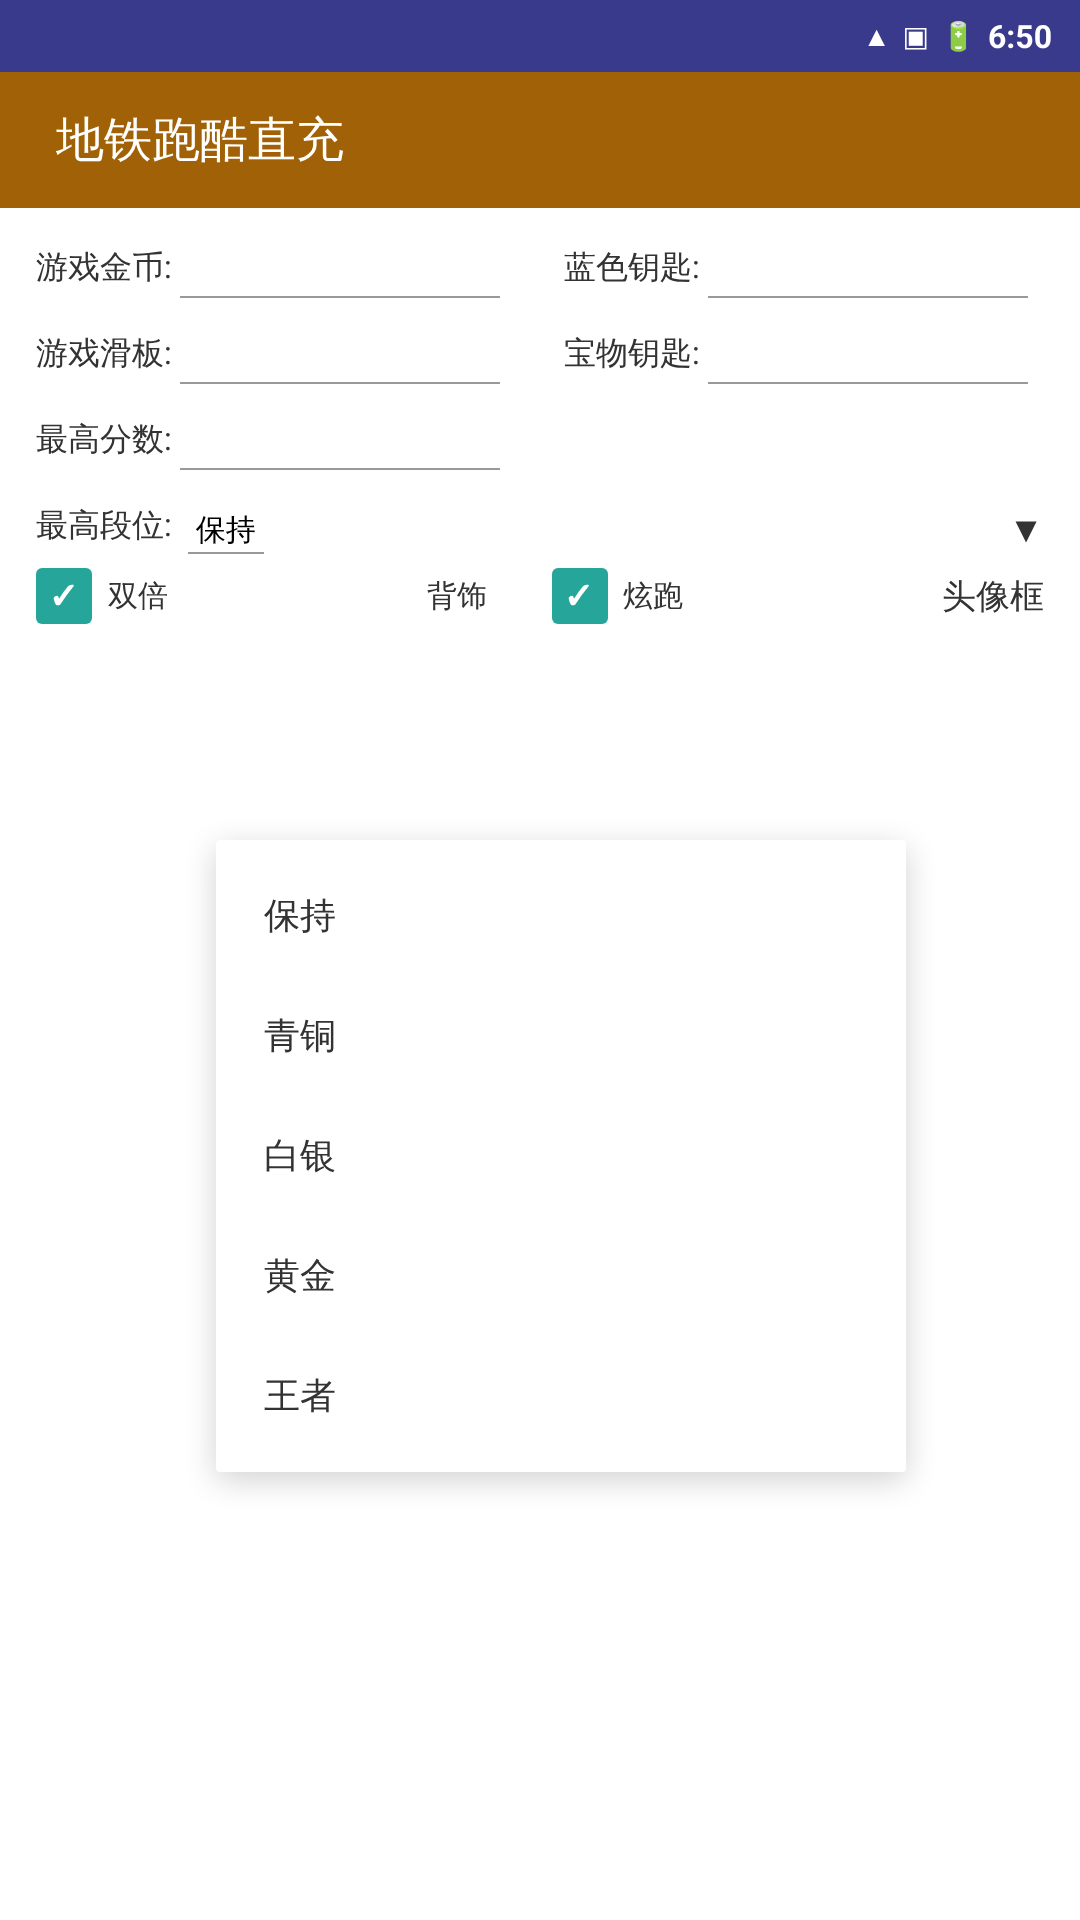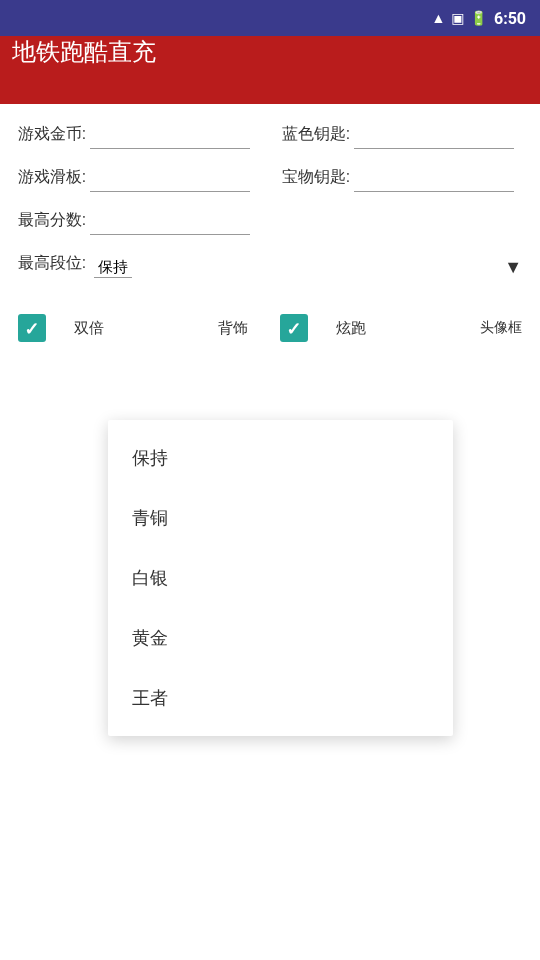--- a/index.html
+++ b/index.html
@@ -28,25 +28,25 @@
       gap: 6px;
     }
     .status-time {
       color: white;
       font-size: 16px;
       font-weight: bold;
     }
 
     
     .app-bar {
-      background: #b91c1c;
+      background: #a16207;
       height: 68px;
       display: flex;
-      align-items: flex-start;
-      padding: 0 12px;
+      align-items: center;
+      padding: 0 28px;
     }
     .app-bar-title {
       color: white;
       font-size: 24px;
       font-weight: 500;
     }
 
     
     .main-content {
       padding: 20px 18px;
@@ -104,23 +104,23 @@
     .form-grid {
       display: grid;
       grid-template-columns: 1fr 1fr;
       gap: 14px 24px;
       margin-bottom: 18px;
     }
 
     
     .dropdown-row {
       display: flex;
-      align-items: flex-end;
+      align-items: center;
       gap: 8px;
-      margin-bottom: 36px;
+      margin-bottom: 6px;
       position: relative;
     }
 
     .dropdown-select {
       flex: 1;
       border: none;
       border-bottom: 1.5px solid #999;
       background: transparent;
       font-size: 15px;
       padding: 2px 4px;
@@ -164,21 +164,20 @@
 
     .checkbox-check {
       color: white;
       font-size: 18px;
       font-weight: bold;
     }
 
     .checkbox-label {
       font-size: 15px;
       color: #333;
-      margin-left: 20px;
     }
 
     
     .dropdown-overlay {
       position: absolute;
       top: 420px;
       left: 108px;
       width: 345px;
       background: white;
       box-shadow: 0 4px 16px rgba(0,0,0,0.18);
@@ -270,21 +269,21 @@
       </div>
       <span class="checkbox-label">双倍</span>
     </div>
     <span class="checkbox-label" style="color:#333; font-size:15px;">背饰</span>
     <div class="checkbox-item" style="margin-left:20px;">
       <div class="checkbox-box">
         <span class="checkbox-check">✓</span>
       </div>
       <span class="checkbox-label">炫跑</span>
     </div>
-    <span class="checkbox-label" style="color:#333; font-size:14px;text-align:center;">头像框</span>
+    <span class="checkbox-label" style="color:#333; font-size:17px;text-align:center;">头像框</span>
   </div>
 
 </div>
 
 <div class="dropdown-overlay">
   <div class="dropdown-item">保持</div>
   <div class="dropdown-item">青铜</div>
   <div class="dropdown-item">白银</div>
   <div class="dropdown-item">黄金</div>
   <div class="dropdown-item">王者</div>

